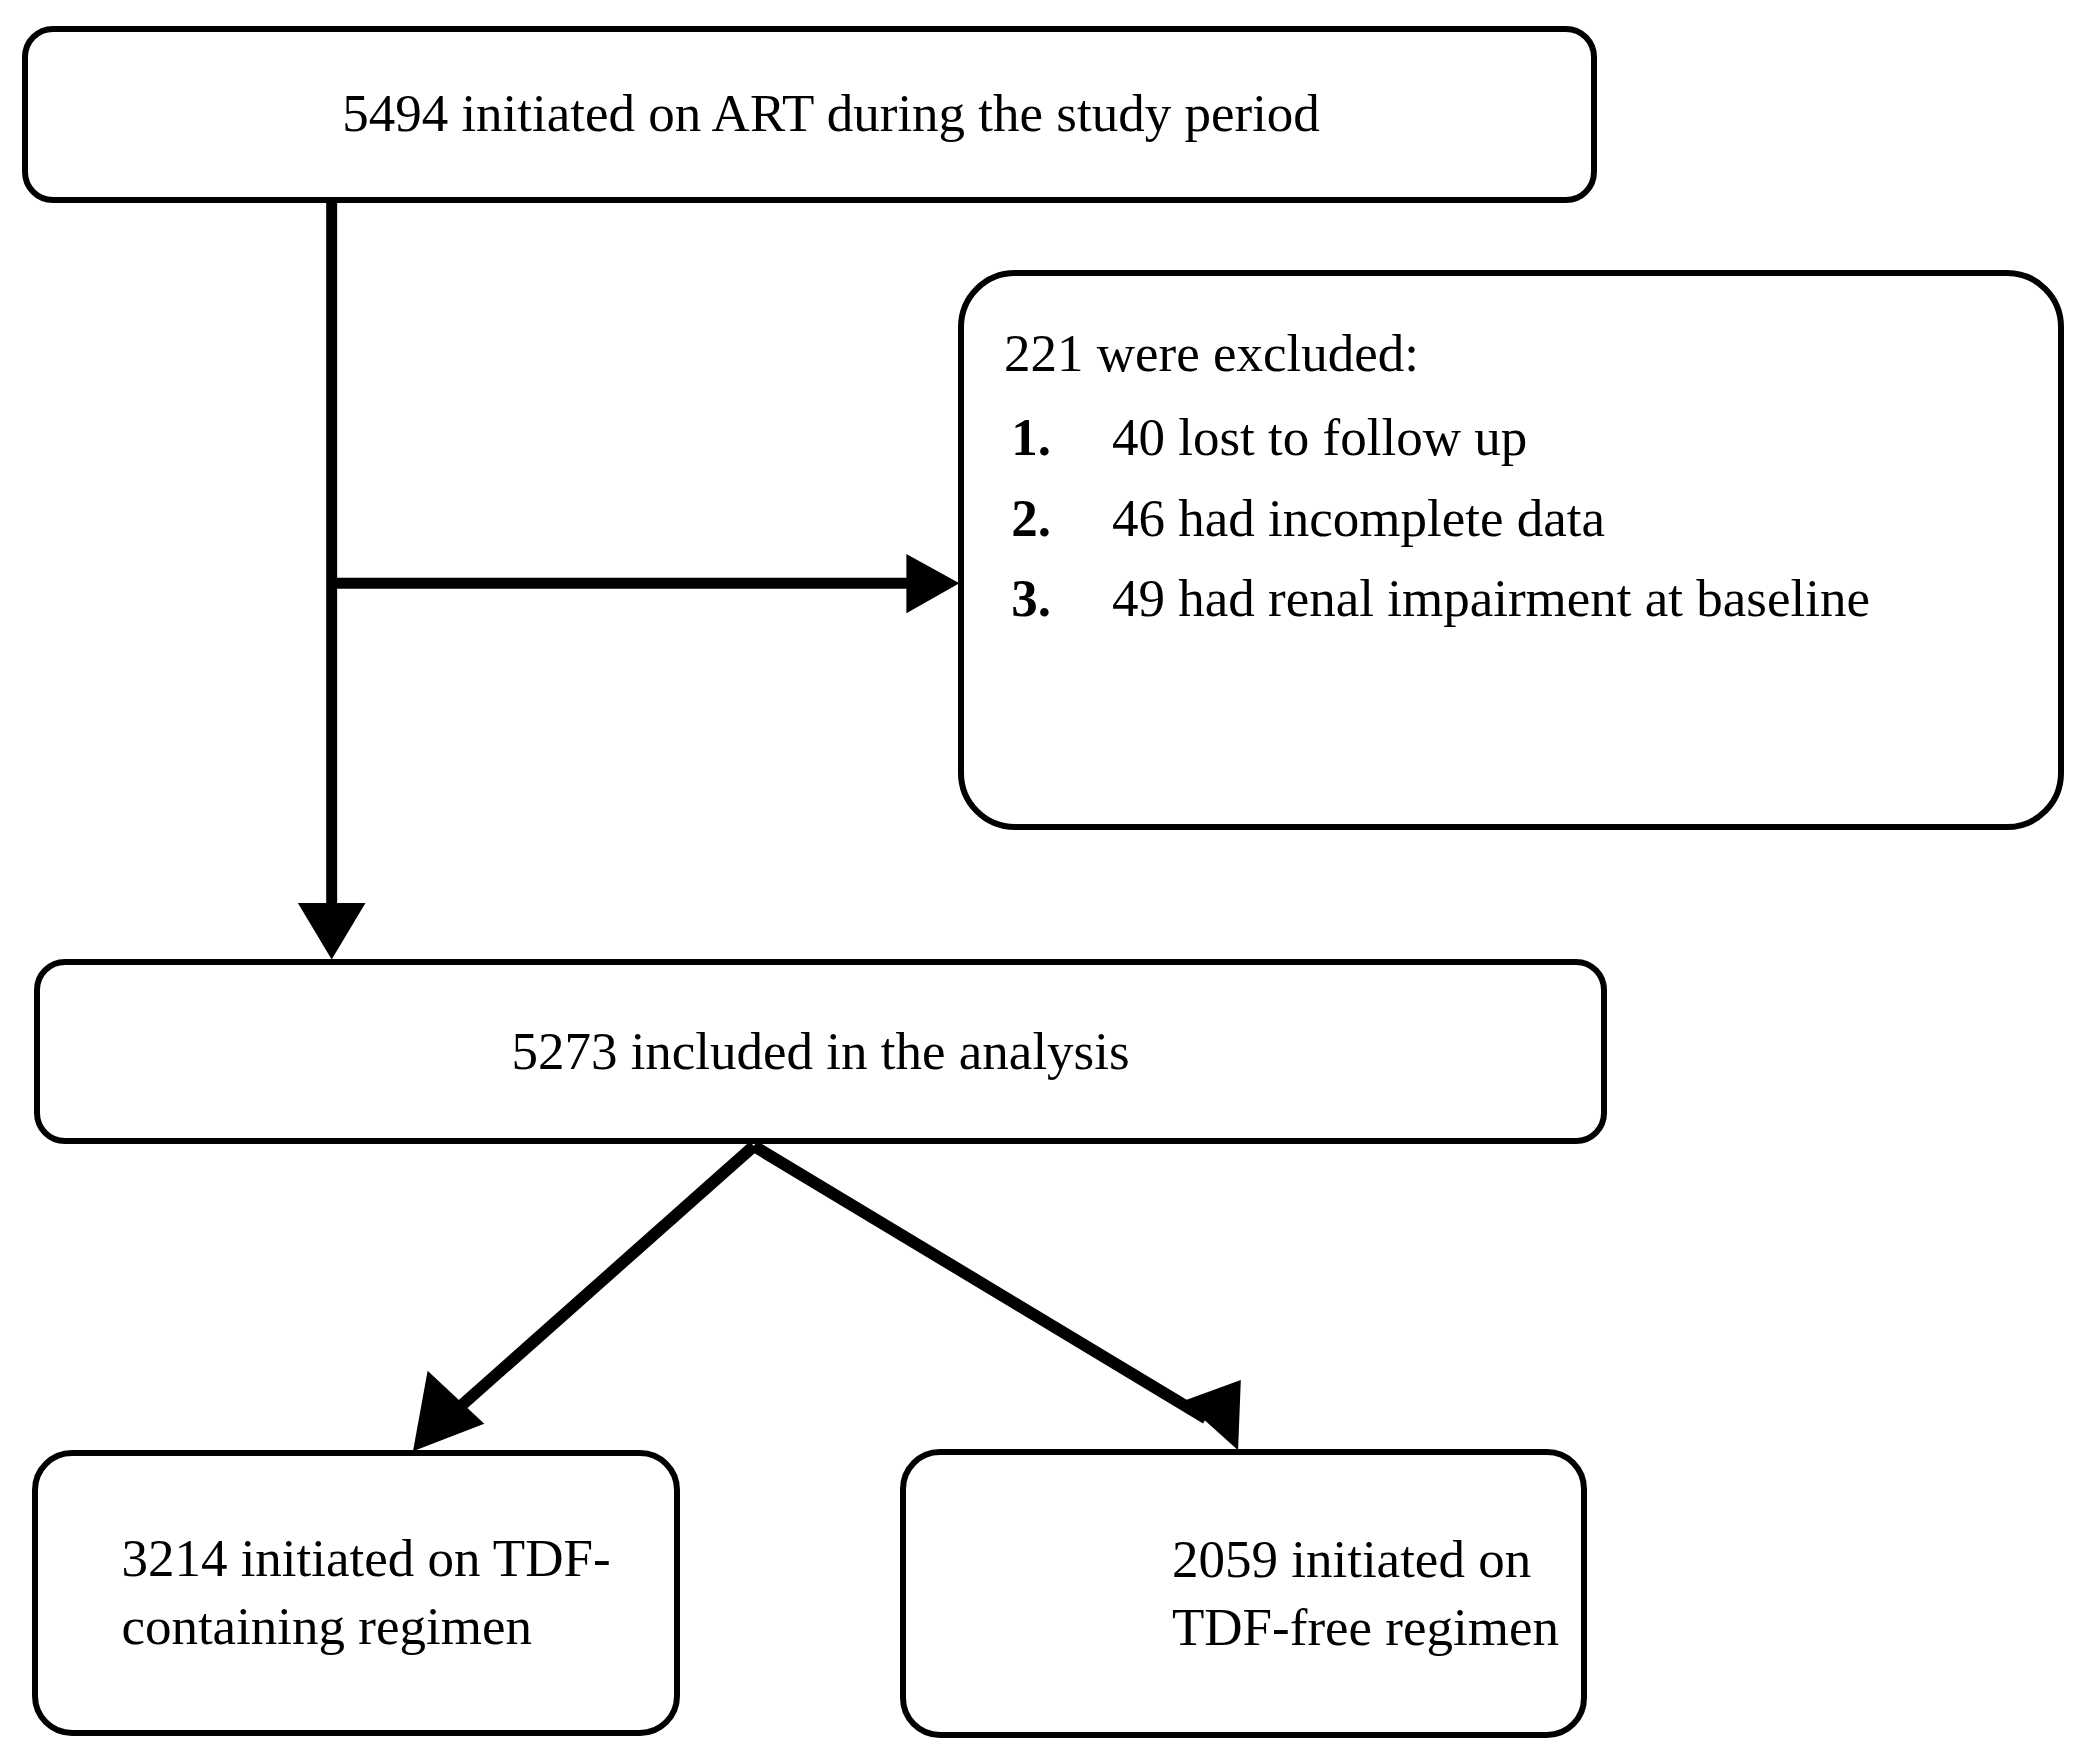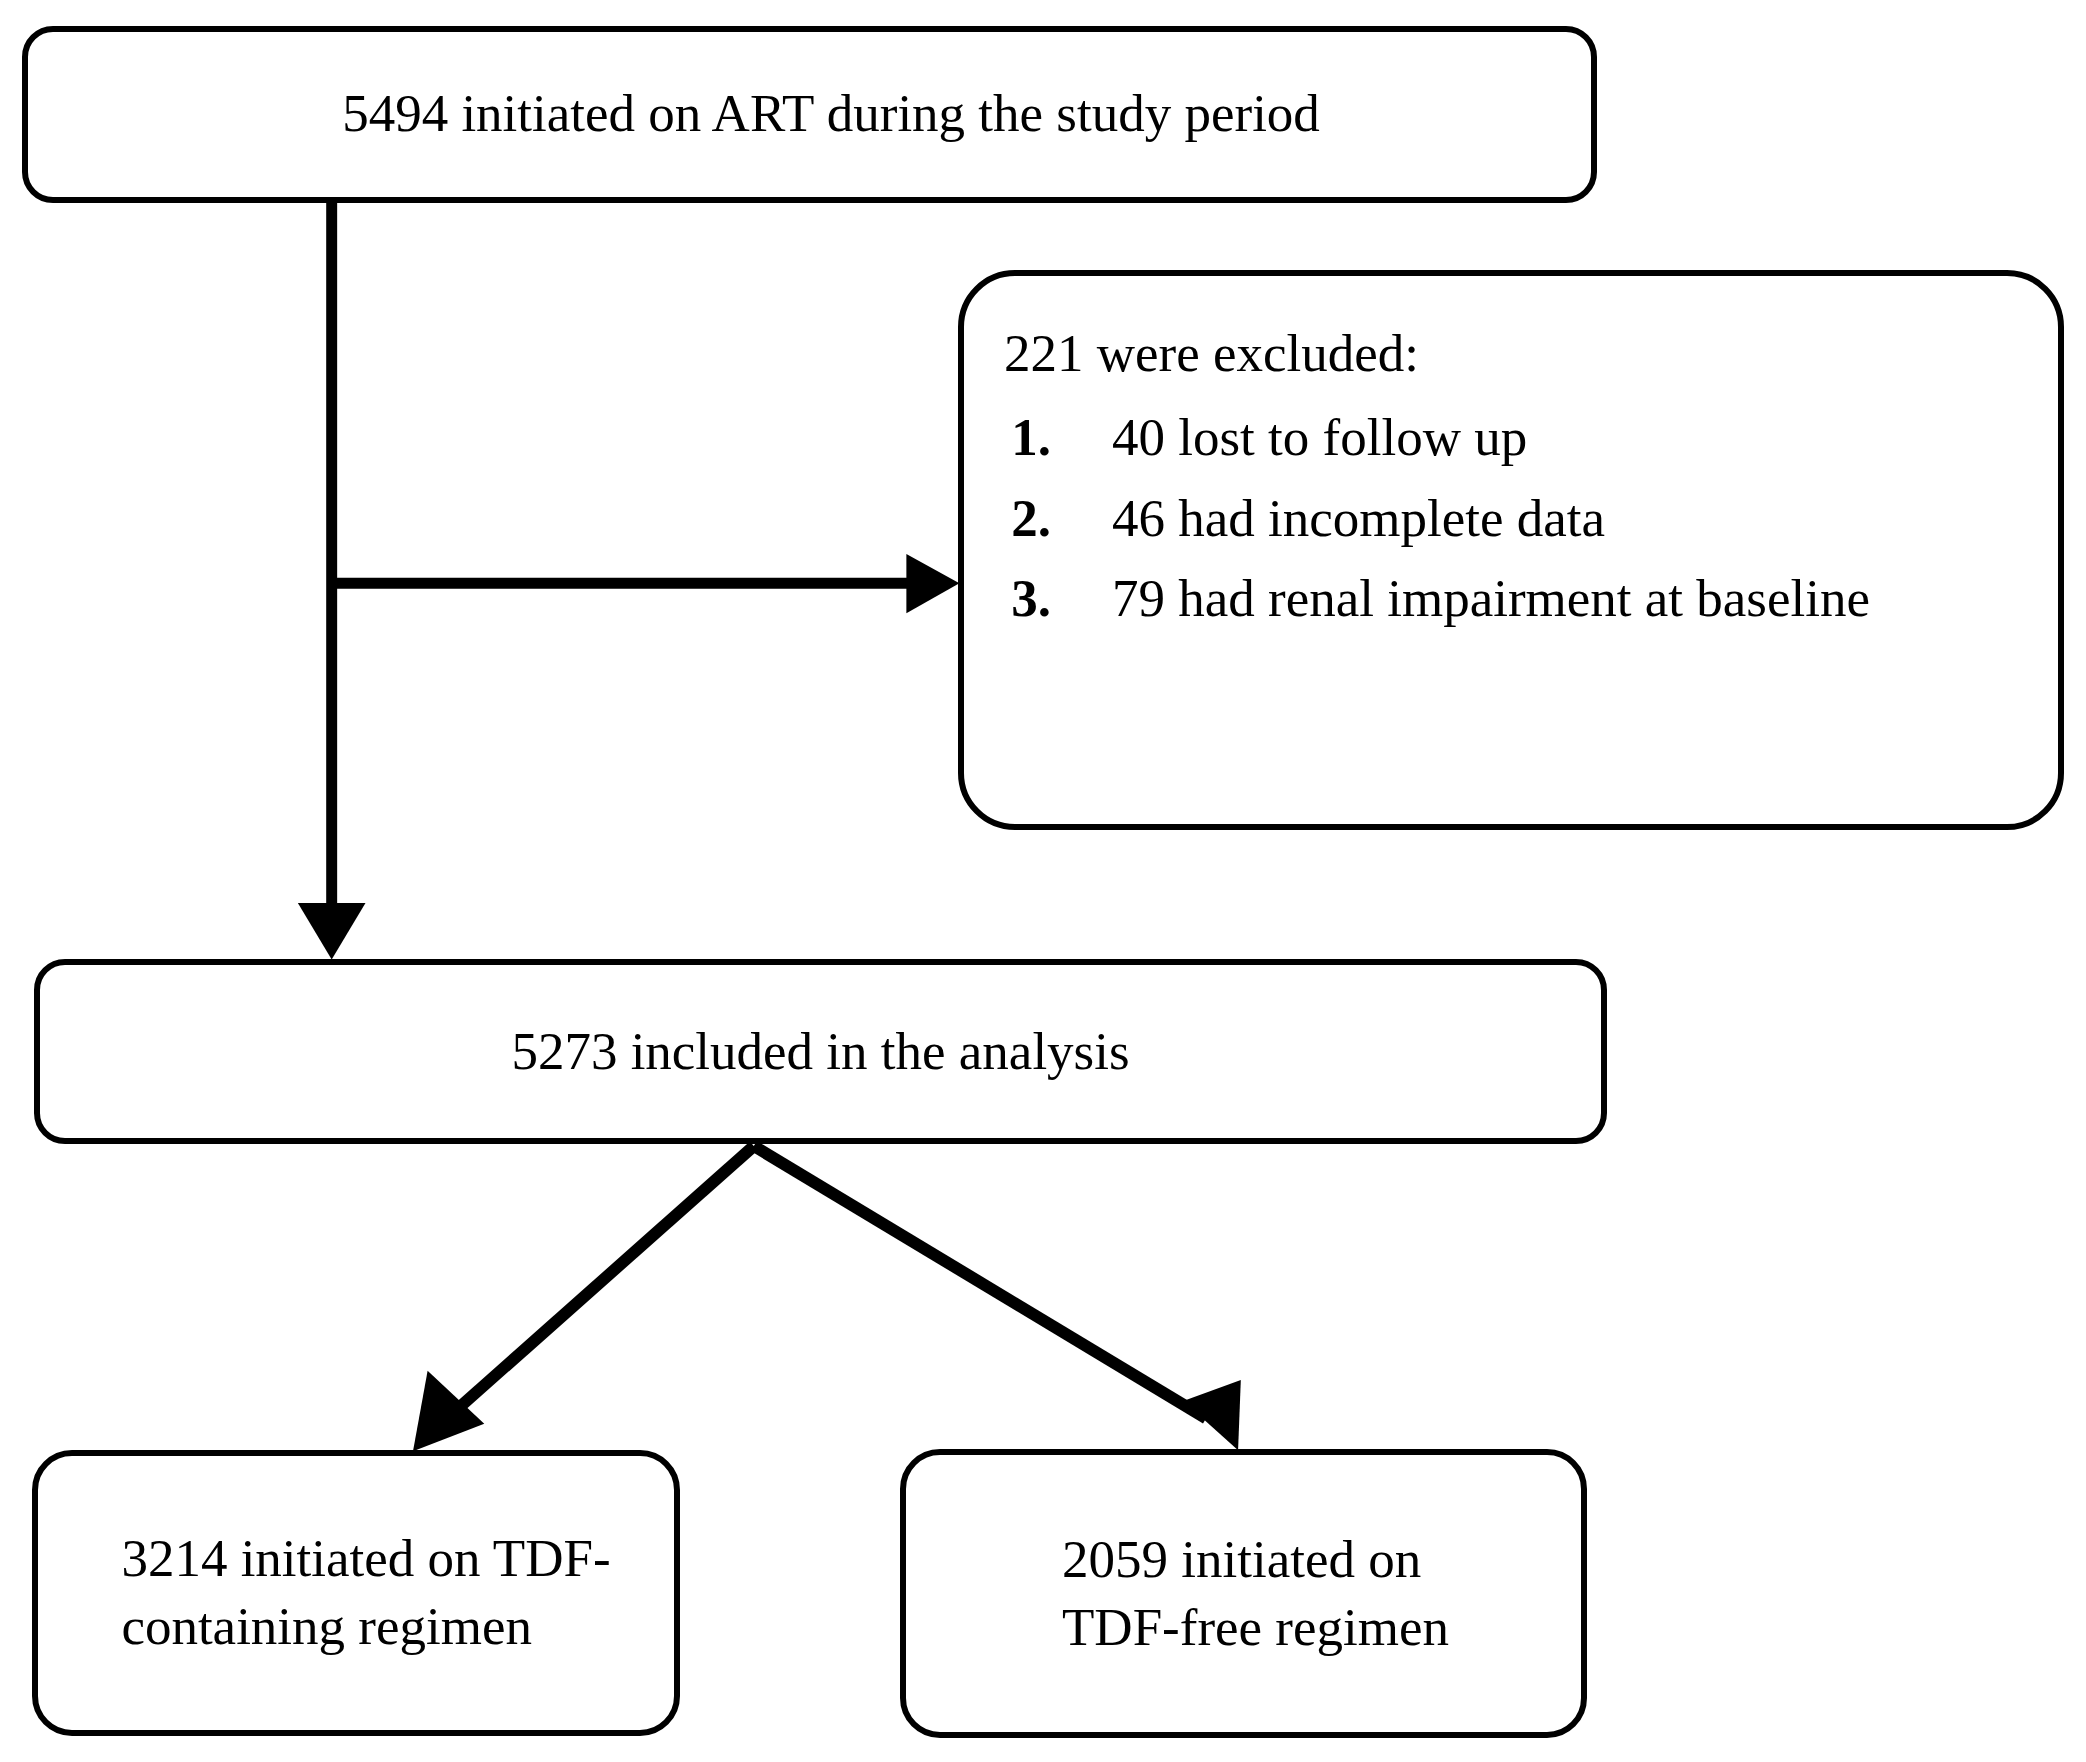--- a/index.html
+++ b/index.html
@@ -121,20 +121,21 @@
     text-align: left;
     padding-left: 57px;
     padding-right: 37px;
   }
   #node-tdf-free {
     left: 900px;
     top: 1449px;
     width: 687px;
     height: 289px;
     border-radius: 40px;
+    justify-content: flex-end;
   }
   #node-tdf-free .node-text {
     text-align: left;
     padding-left: 46px;
     padding-right: 22px;
   }
 </style>
 </head>
 <body>
 
@@ -166,21 +167,21 @@
         <li class="excl-item">
           <span class="excl-num">1.</span>
           <span class="excl-body">40 lost to follow up</span>
         </li>
         <li class="excl-item">
           <span class="excl-num">2.</span>
           <span class="excl-body">46 had incomplete data</span>
         </li>
         <li class="excl-item">
           <span class="excl-num">3.</span>
-          <span class="excl-body justified">79 had renal impairment at baseline</span>
+          <span class="excl-body justified">49 had renal impairment at baseline</span>
         </li>
       </ul>
     </div>
   </div>
 
   <div class="node" id="node-included">
     <span class="node-text">5273 included in the analysis</span>
   </div>
 
   <div class="node" id="node-tdf-containing">

